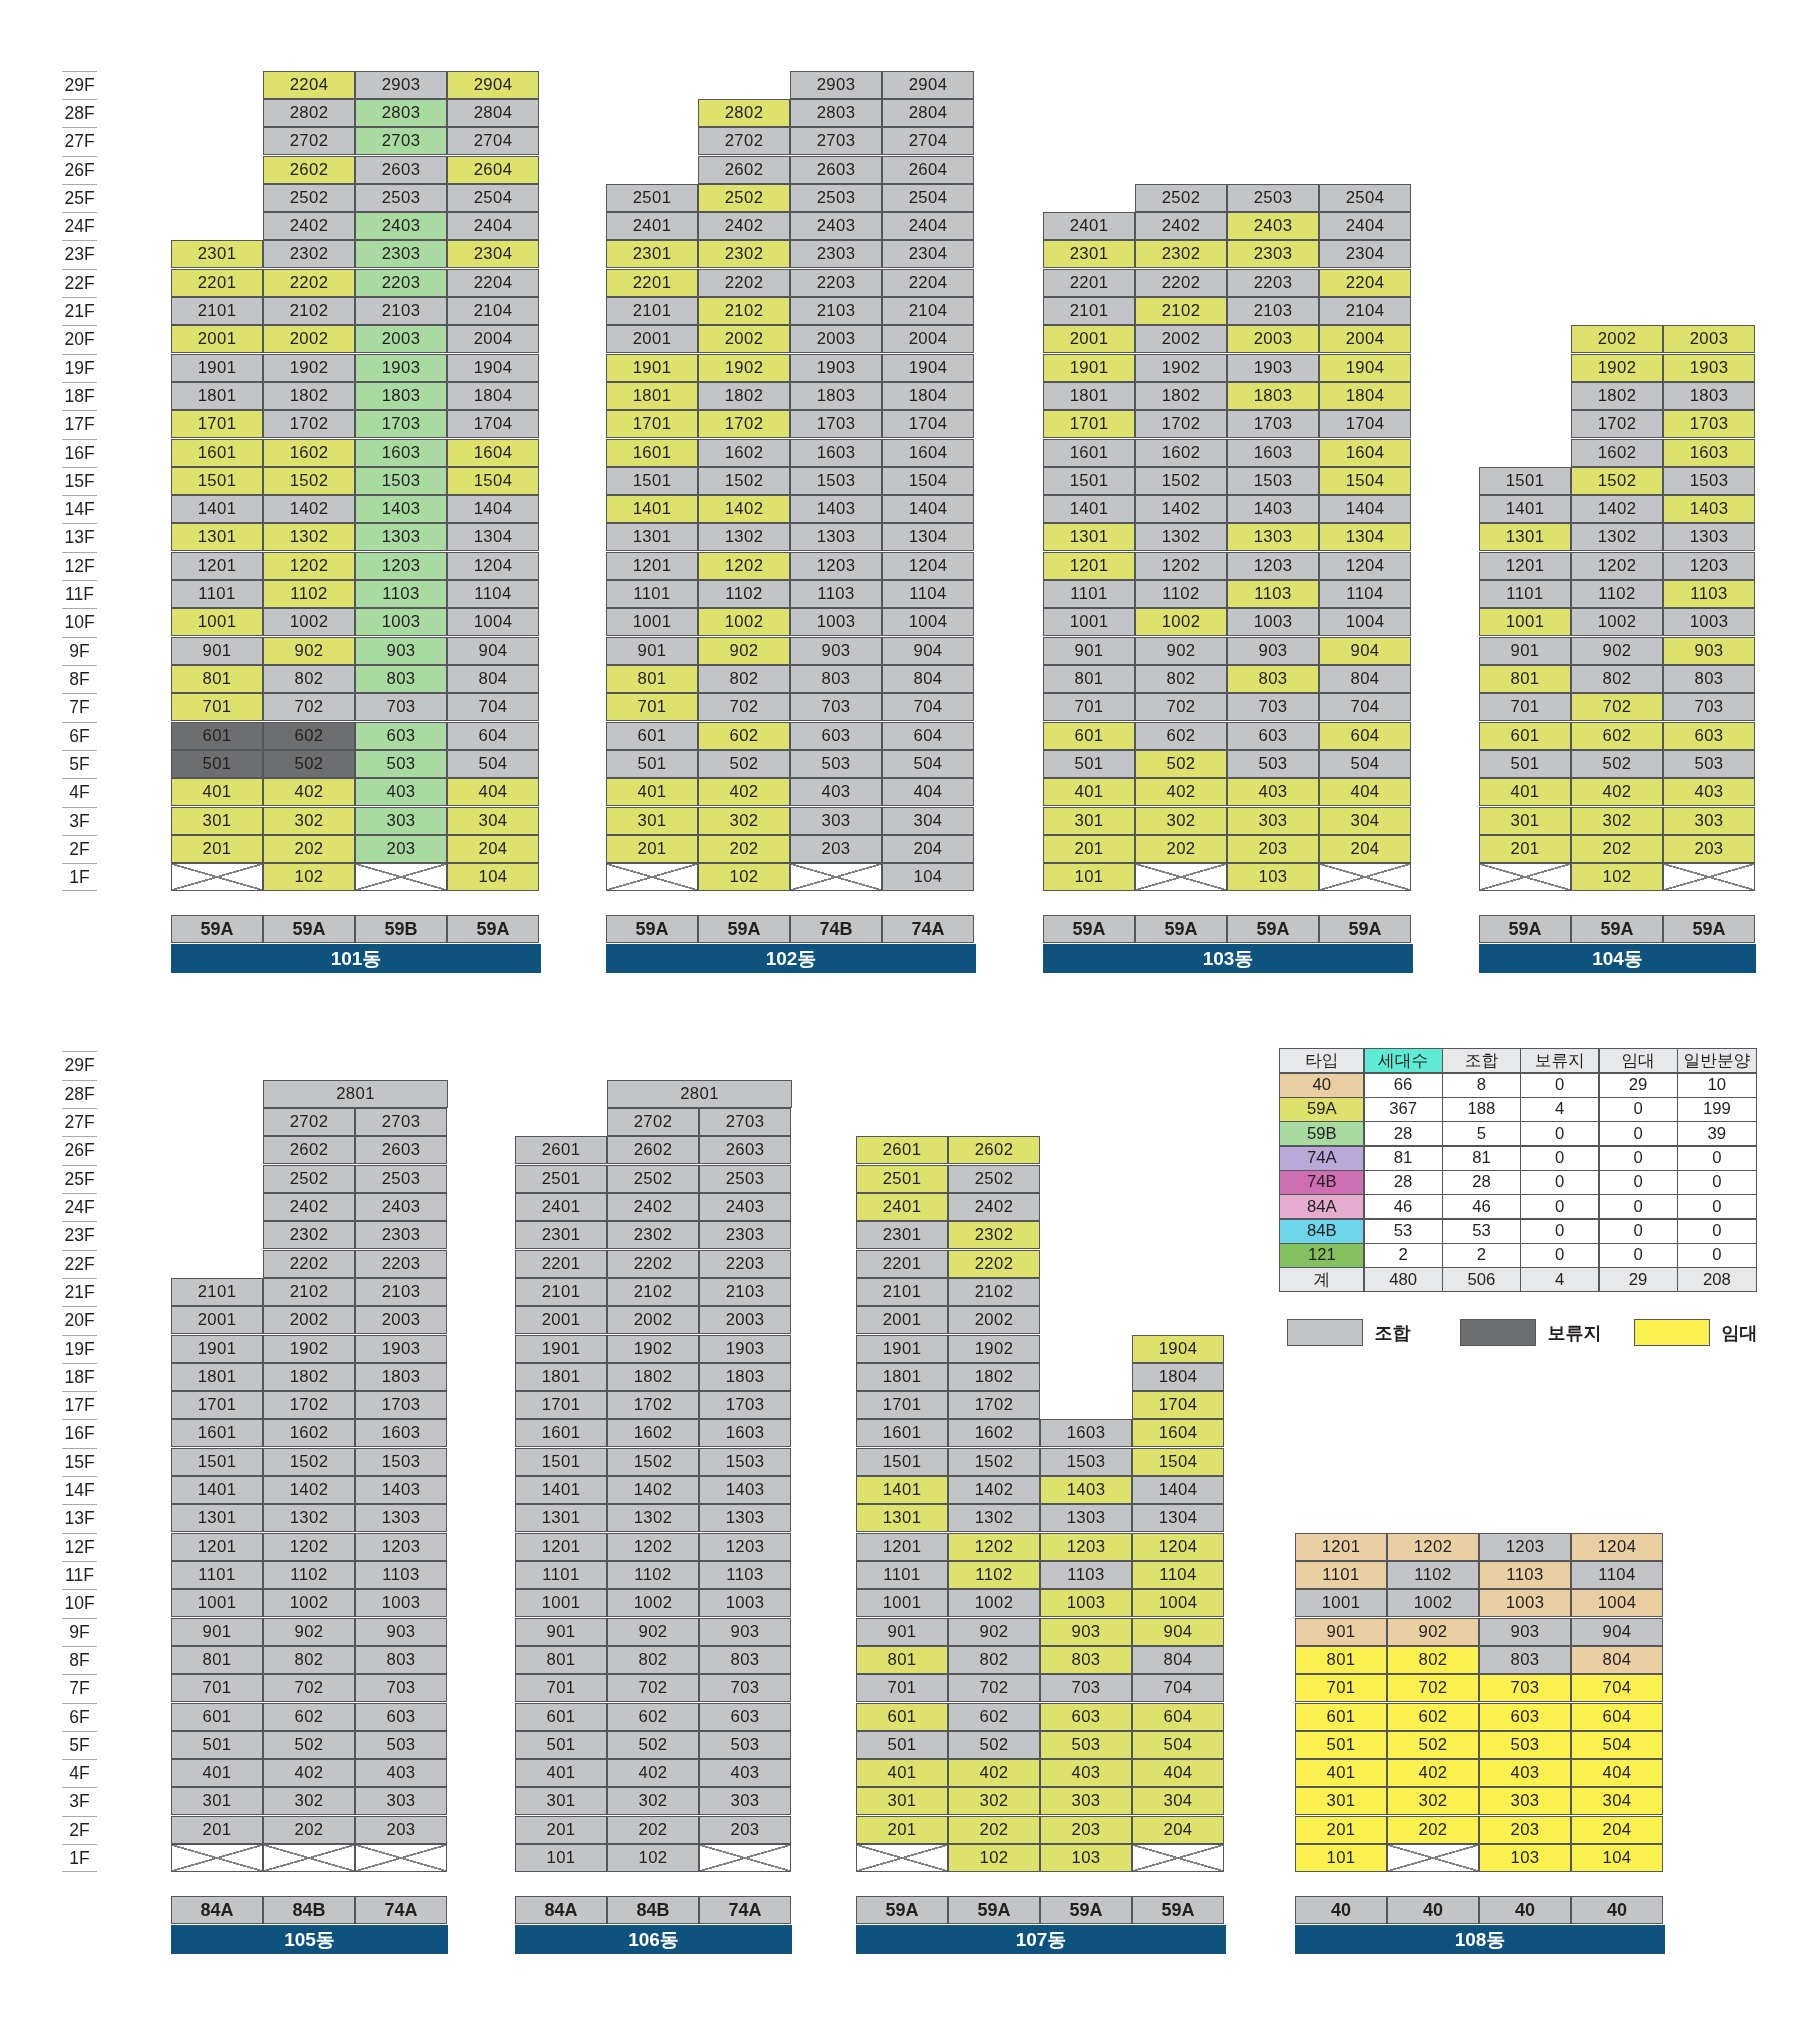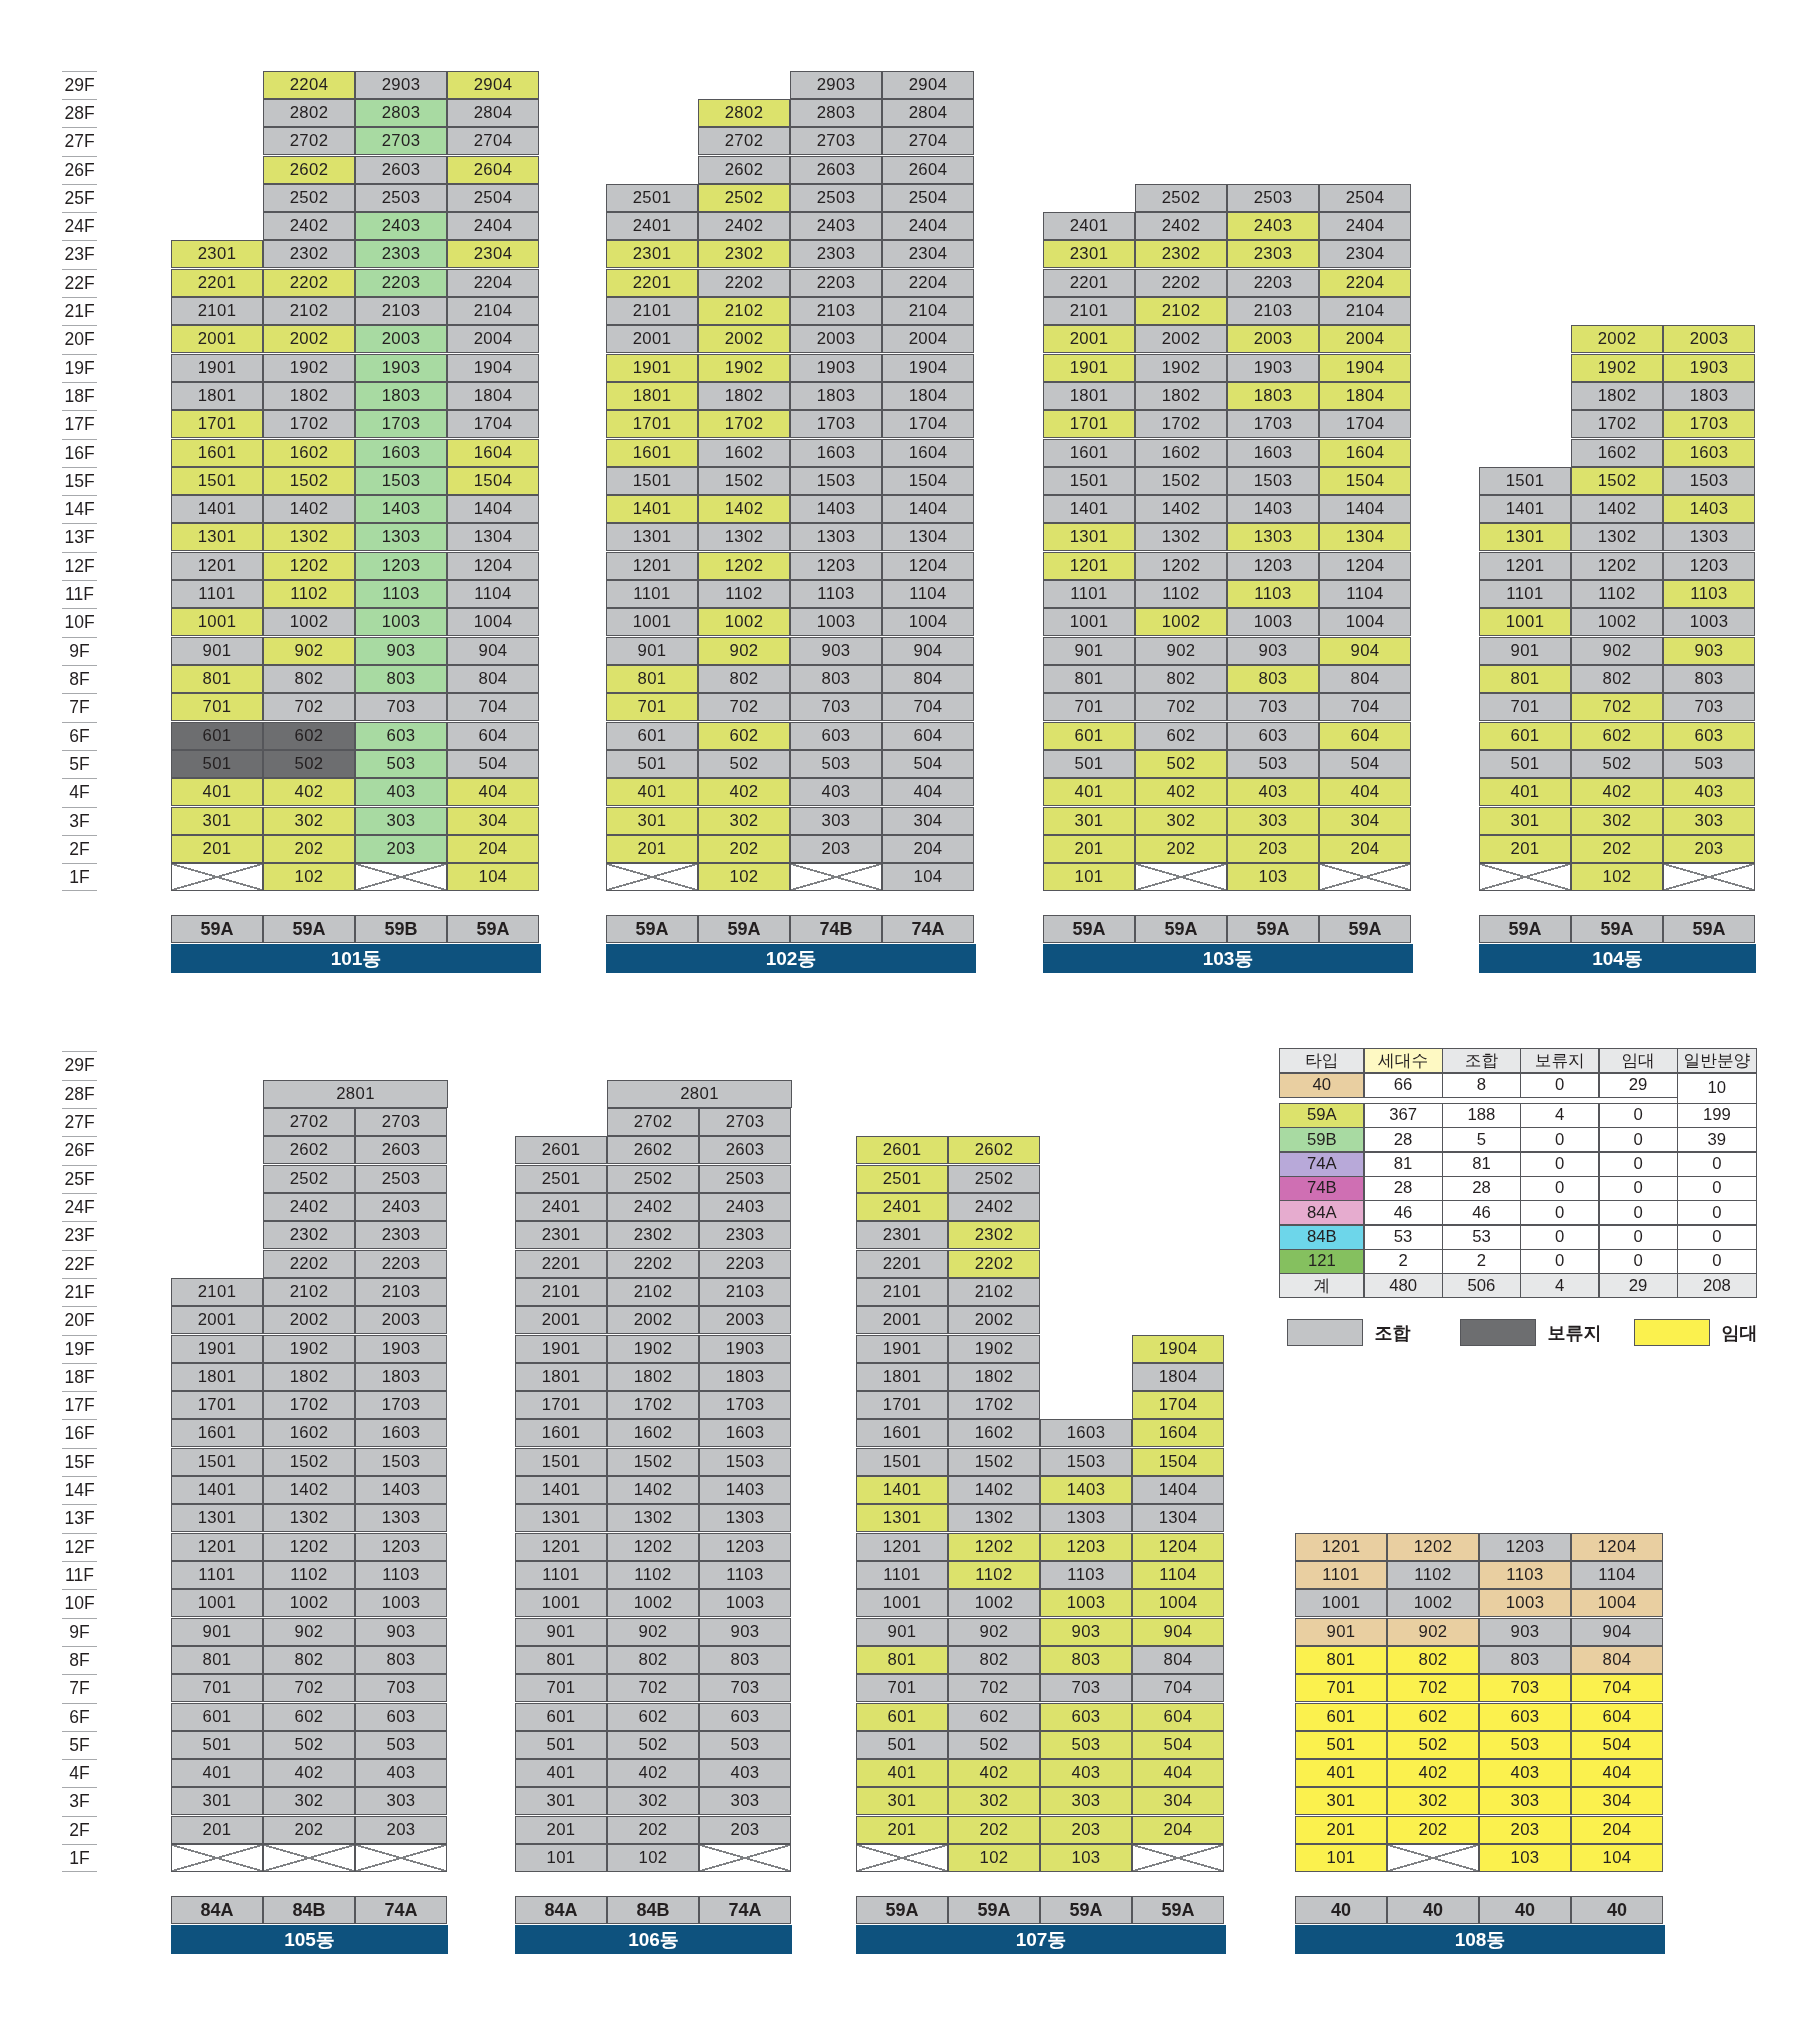--- a/index.html
+++ b/index.html
@@ -1228,33 +1228,33 @@
     <div class="row" style="left: 1295px; top: 1896px; height: 28px;">
       <div class="typecell" style="width: 92px; height: 28px; background: rgb(194, 196, 198);">40</div>
       <div class="typecell" style="width: 92px; height: 28px; background: rgb(194, 196, 198);">40</div>
       <div class="typecell" style="width: 92px; height: 28px; background: rgb(194, 196, 198);">40</div>
       <div class="typecell" style="width: 92px; height: 28px; background: rgb(194, 196, 198);">40</div>
     </div>
     <div class="namebar" style="left: 1295px; top: 1925px; width: 370px; height: 29px; background: rgb(14, 82, 126);">108동</div>
     <div style="position: absolute; left: 1280px; top: 1049px;">
       <div class="ltrow">
         <div class="ltcell" style="width: 85px; height: 25px; background: rgb(231, 232, 233);">타입</div>
-        <div class="ltcell" style="width: 79px; height: 25px; background: #fef9c3;">세대수</div>
+        <div class="ltcell" style="width: 79px; height: 25px; background: #5eead4;">세대수</div>
         <div class="ltcell" style="width: 79px; height: 25px; background: rgb(231, 232, 233);">조합</div>
         <div class="ltcell" style="width: 79px; height: 25px; background: rgb(231, 232, 233);">보류지</div>
         <div class="ltcell" style="width: 79px; height: 25px; background: rgb(231, 232, 233);">임대</div>
         <div class="ltcell" style="width: 80px; height: 25px; background: rgb(231, 232, 233);">일반분양</div>
       </div>
       <div class="ltrow">
         <div class="ltcell" style="width: 85px; height: 25px; background: rgb(233, 207, 161);">40</div>
         <div class="ltcell" style="width: 79px; height: 25px; background: rgb(255, 255, 255);">66</div>
         <div class="ltcell" style="width: 79px; height: 25px; background: rgb(255, 255, 255);">8</div>
         <div class="ltcell" style="width: 79px; height: 25px; background: rgb(255, 255, 255);">0</div>
         <div class="ltcell" style="width: 79px; height: 25px; background: rgb(255, 255, 255);">29</div>
-        <div class="ltcell" style="width: 80px; height: 31px; background: rgb(255, 255, 255); text-align: center;">10</div>
+        <div class="ltcell" style="width: 80px; height: 25px; background: rgb(255, 255, 255); text-align: center;">10</div>
       </div>
       <div class="ltrow">
         <div class="ltcell" style="width: 85px; height: 25px; background: rgb(220, 226, 108);">59A</div>
         <div class="ltcell" style="width: 79px; height: 25px; background: rgb(255, 255, 255);">367</div>
         <div class="ltcell" style="width: 79px; height: 25px; background: rgb(255, 255, 255);">188</div>
         <div class="ltcell" style="width: 79px; height: 25px; background: rgb(255, 255, 255);">4</div>
         <div class="ltcell" style="width: 79px; height: 25px; background: rgb(255, 255, 255);">0</div>
         <div class="ltcell" style="width: 80px; height: 25px; background: rgb(255, 255, 255);">199</div>
       </div>
       <div class="ltrow">

